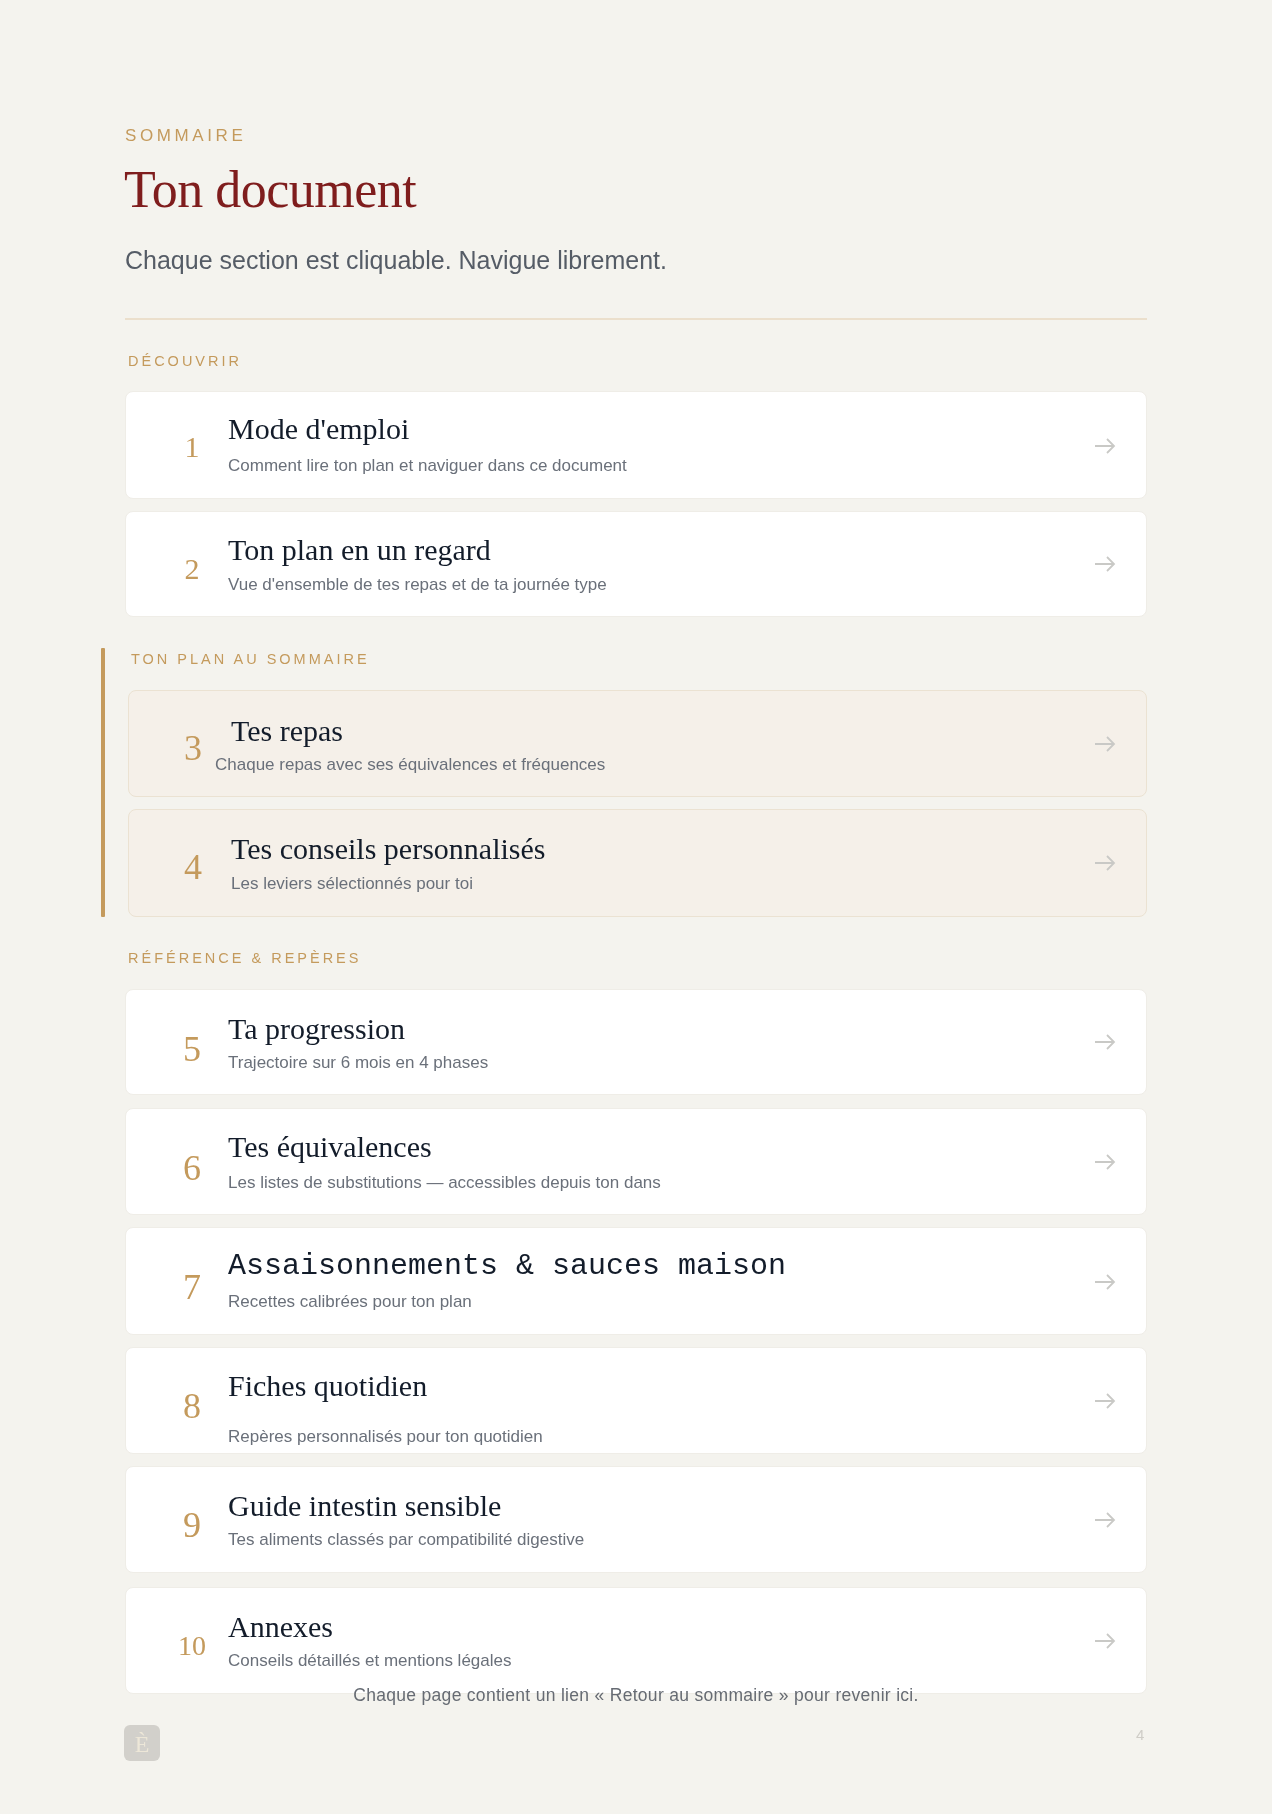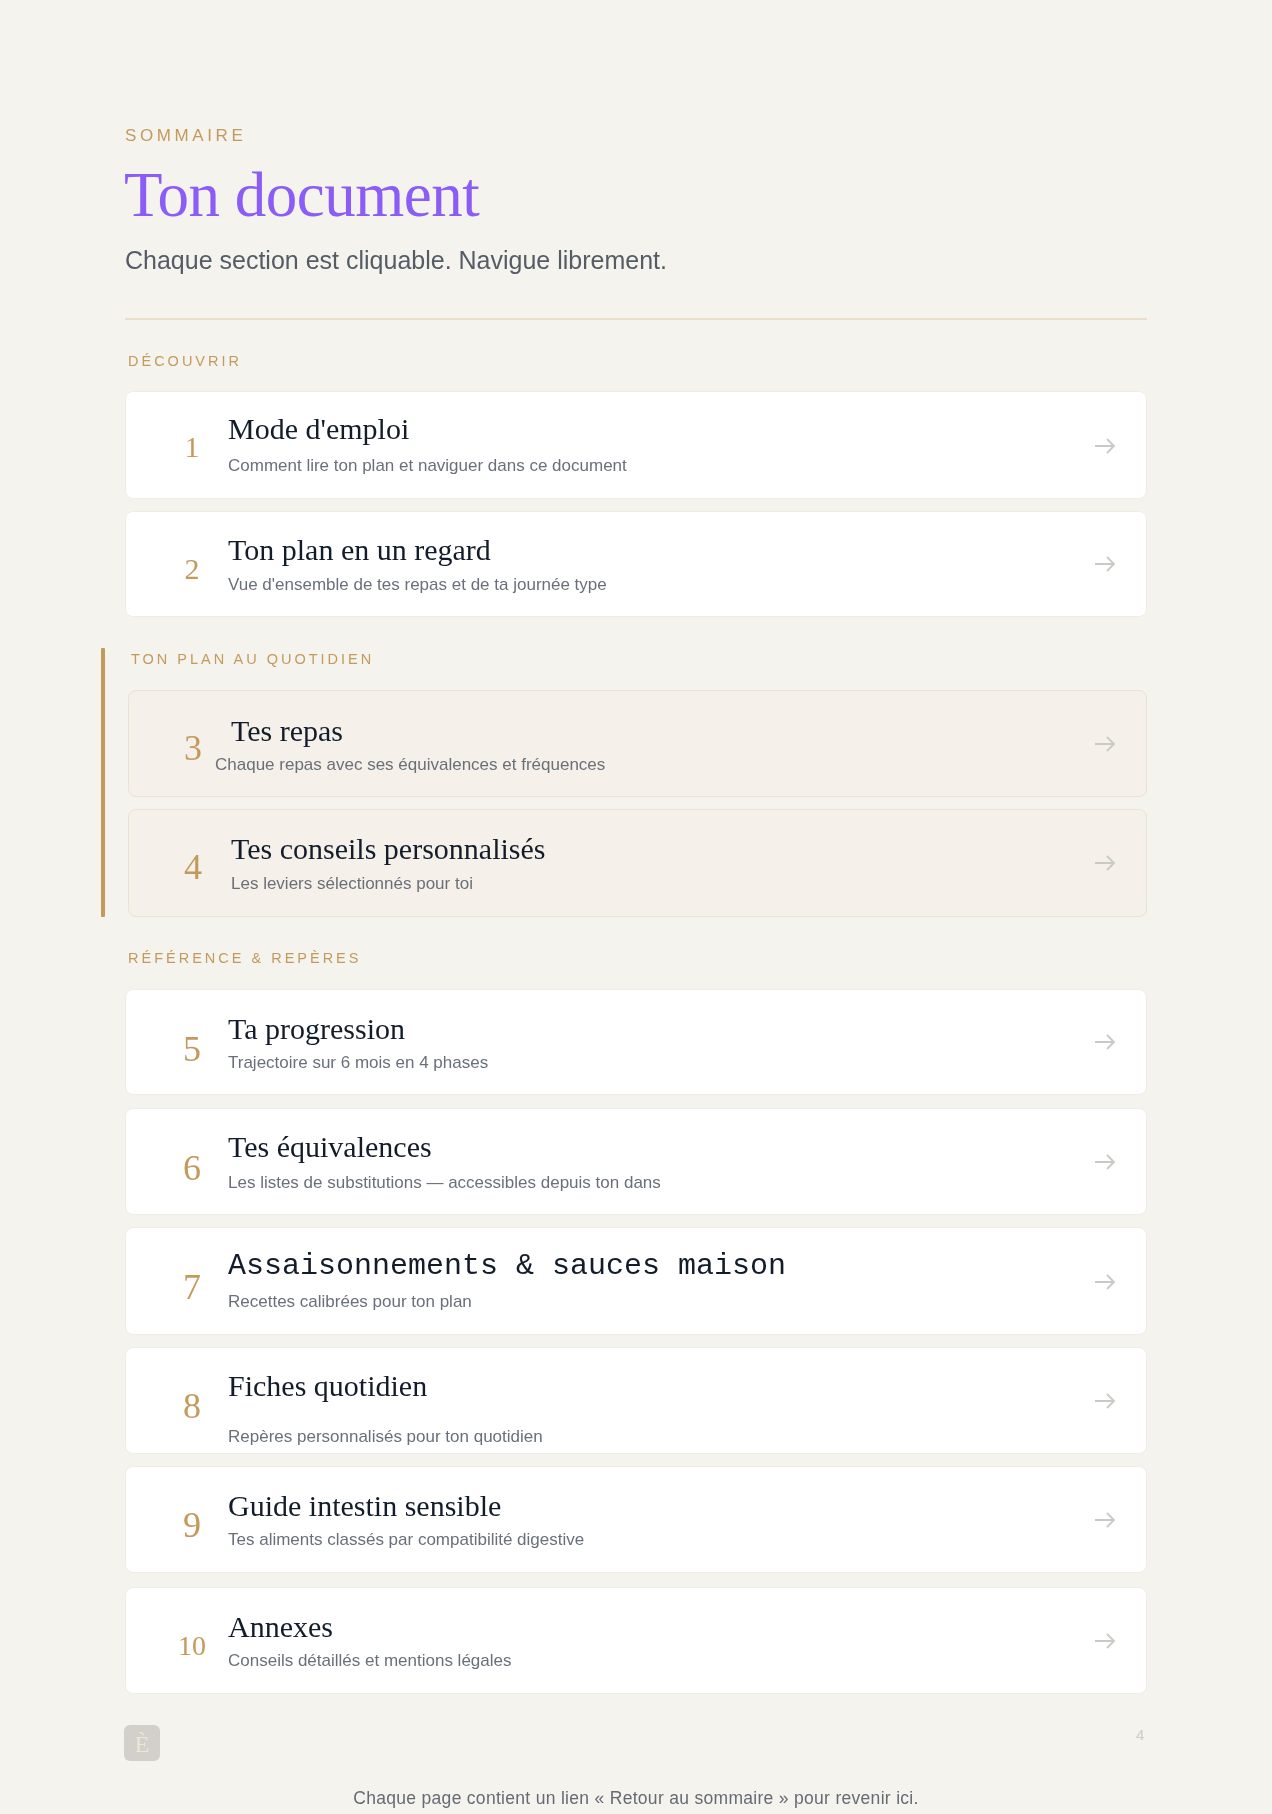--- a/index.html
+++ b/index.html
@@ -6,21 +6,21 @@
   body {
     width:1272px; height:1814px; background:#f4f3ee; position:relative; overflow:hidden;
     font-family:"Liberation Sans", sans-serif; color:#1b2433;
   }
   .eyebrow {
     position:absolute; left:125px; top:126px; font-size:17px; letter-spacing:3.6px;
     color:#c49a5c; font-weight:500;
   }
   .title {
     position:absolute; left:124px; top:164px; font-family:"Liberation Serif", serif;
-    font-size:63px; color:#8b5cf6; font-weight:400; letter-spacing:-0.5px; line-height:1;
+    font-size:52px; color:#7f1d1d; font-weight:400; letter-spacing:-0.5px; line-height:1;
   }
   .subtitle {
     position:absolute; left:125px; top:245px; font-size:25px; color:#555c66; line-height:1.2;
   }
   .rule {
     position:absolute; left:125px; top:318px; width:1022px; height:2px; background:#ebdfcc;
   }
   .section-label {
     position:absolute; font-size:14.5px; letter-spacing:3px; color:#c49a5c; font-weight:400;
   }
@@ -48,21 +48,21 @@
   }
   .logo {
     position:absolute; left:124px; top:1725px; width:36px; height:36px; border-radius:6px;
     background:#d2d0cb; color:#ede7d8; font-family:"Liberation Serif", serif; font-size:24px;
     text-align:center; line-height:38px;
   }
   .page-num {
     position:absolute; left:1136px; top:1726px; font-size:15px; color:#cfcdc7;
   }
   .footer-note {
-    position:absolute; left:0; width:1272px; text-align:center; top:1788px; font-size:17.5px;
+    position:absolute; left:0; width:1272px; text-align:center; top:1685px; font-size:17.5px;
     color:#666b73; letter-spacing:0.3px;
   }
 </style>
 </head>
 <body>
 
 <div class="eyebrow">SOMMAIRE</div>
 <h1 class="title" style="margin:0;">Ton document</h1>
 <div class="subtitle">Chaque section est cliquable. Navigue librement.</div>
 <div class="rule"></div>
@@ -81,21 +81,21 @@
 <div class="card" style="top:511px; height:106px;">
   <div class="num" style="top:42px; left:14px; font-size:30px;">2</div>
   <div class="ctitle" style="top:23px;">Ton plan en un regard</div>
   <div class="cdesc" style="top:64px;">Vue d'ensemble de tes repas et de ta journée type</div>
   <svg class="arrow" style="top:44px;" viewBox="0 0 22 16">
       <path d="M1 8 H20 M13 1 L20 8 L13 15" fill="none" stroke="#c9c9c6" stroke-width="1.8"></path>
     </svg>
 </div>
 
 <div class="gold-bar"></div>
-<div class="section-label" style="left:131px; top:651px;">TON PLAN AU QUOTIDIEN</div>
+<div class="section-label" style="left:131px; top:651px;">TON PLAN AU SOMMAIRE</div>
 
 <div class="card hl" style="top:690px; height:107px;">
   <div class="num" style="top:39px; left:12px;">3</div>
   <div class="ctitle" style="top:25px; left:102px;">Tes repas</div>
   <div class="cdesc" style="top:65px; left:86px;">Chaque repas avec ses équivalences et fréquences</div>
   <svg class="arrow" style="top:45px;" viewBox="0 0 22 16">
       <path d="M1 8 H20 M13 1 L20 8 L13 15" fill="none" stroke="#c9c9c6" stroke-width="1.8"></path>
     </svg>
 </div>
 

